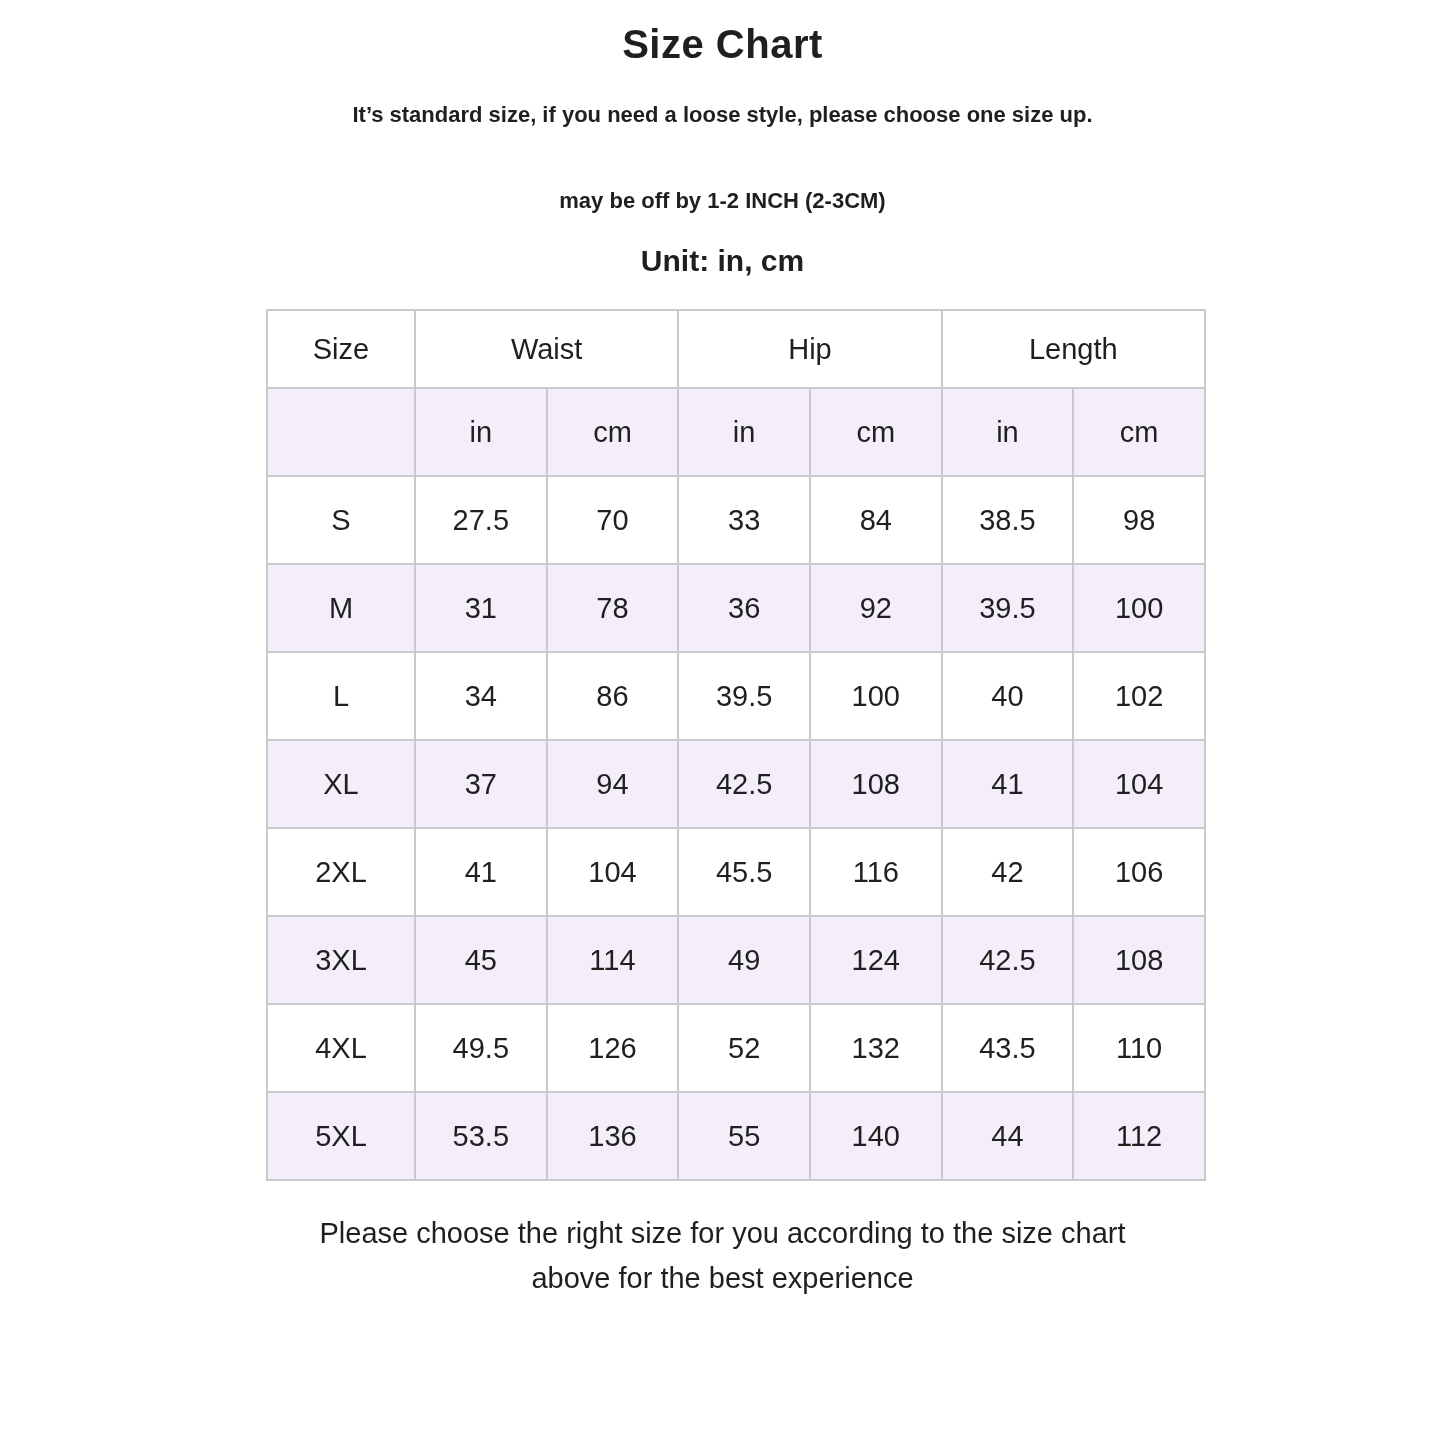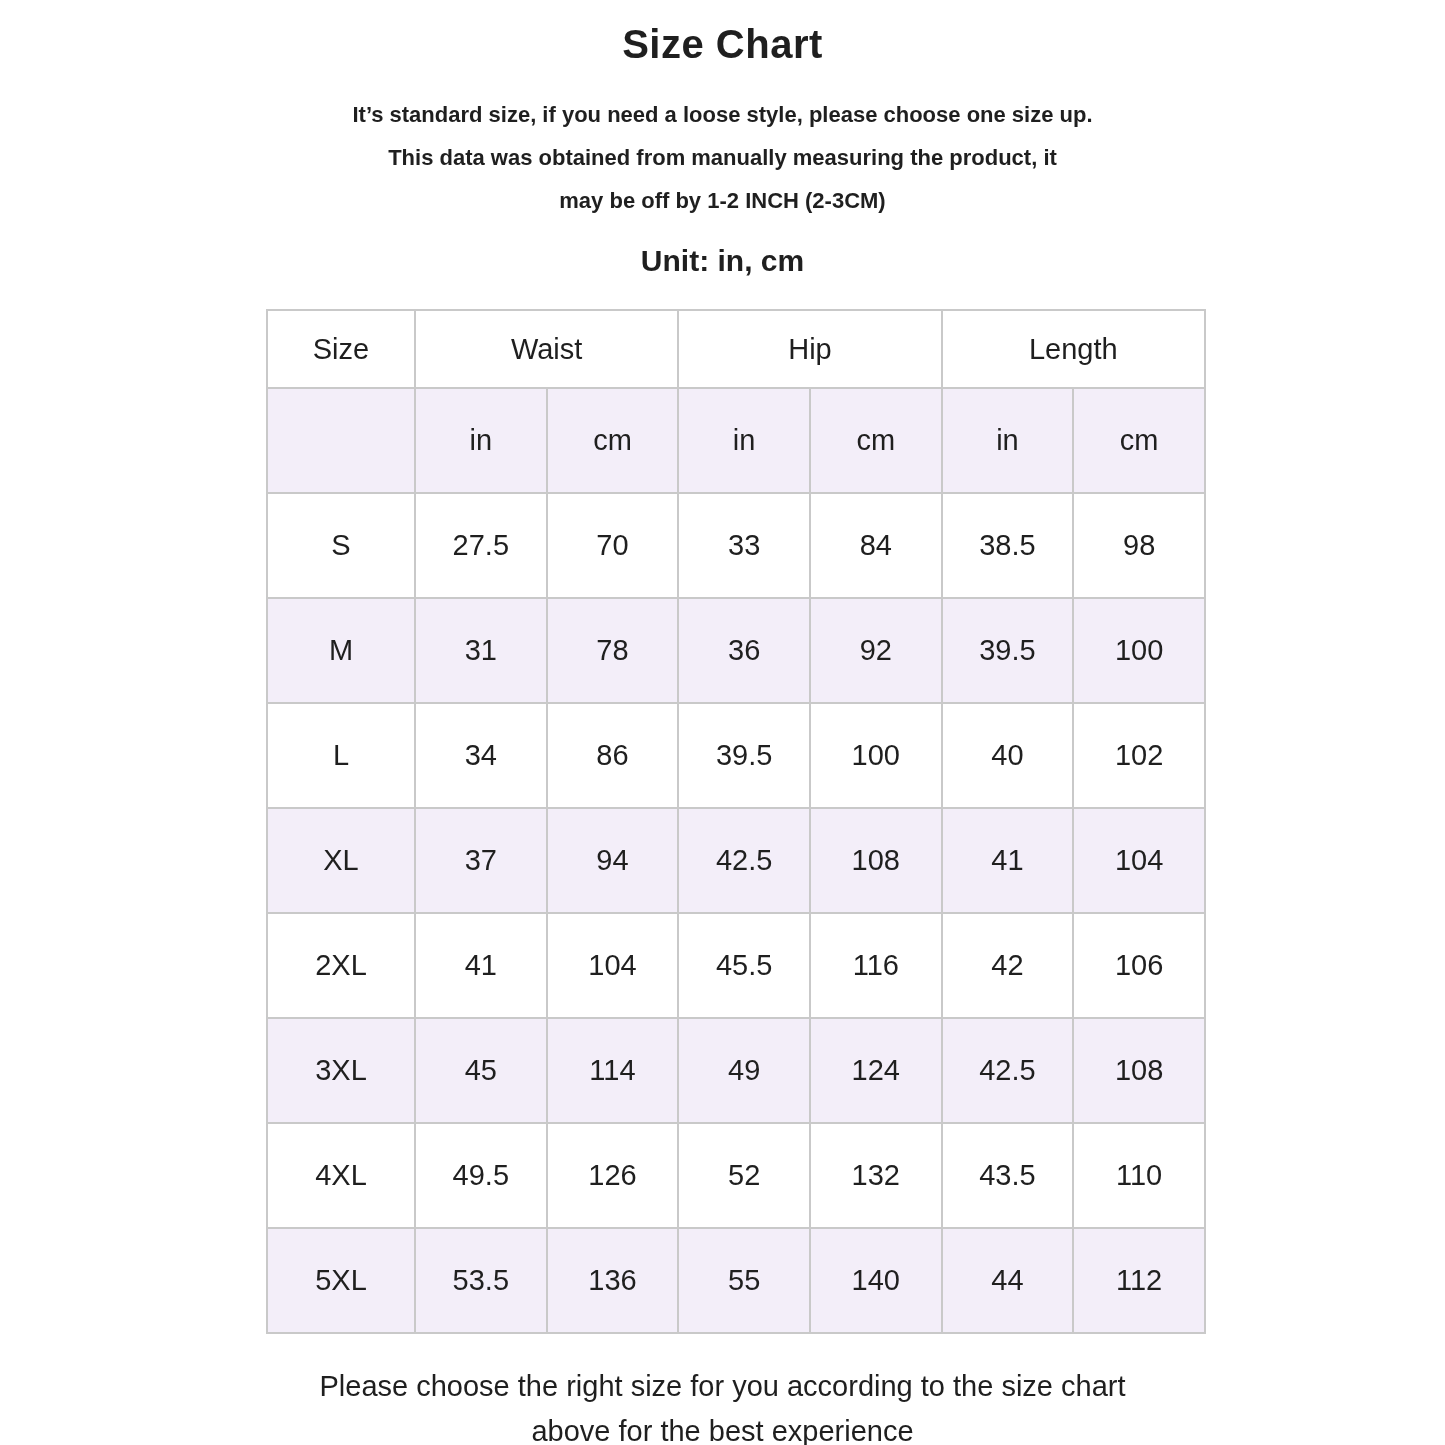--- a/index.html
+++ b/index.html
@@ -58,42 +58,42 @@
     text-align: center;
     vertical-align: middle;
     font-size: 29px;
     font-weight: normal;
     padding: 0;
     color: var(--text);
     background: transparent;
   }
   .size-chart thead tr.main-header { height: 78px; }
   .size-chart thead tr.main-header th { font-size: 29px; }
-  .size-chart tr { height: 105px; background: #ffffff; }
+  .size-chart tr { height: 88px; background: #ffffff; }
   .size-chart tr.alt { background: var(--alt-bg); }
 
   .footer-note {
     margin: 30px auto 0;
     width: 1100px;
     text-align: center;
     font-size: 29px;
     line-height: 45px;
     font-weight: normal;
   }
 </style>
 </head>
 <body>
 
 <div class="page">
 
   <h1 class="title">Size Chart</h1>
 
   <p class="desc">
     <span>It’s standard size, if you need a loose style, please choose one size up.</span><br>
-    <span>This data was obtained from manually measuring the product, it</span><br>
+    <br>
     <span>may be off by 1-2 INCH (2-3CM)</span>
   </p>
 
   <h2 class="unit">Unit: in, cm</h2>
 
   <table class="size-chart">
     <colgroup>
       <col class="size-col">
       <col>
         <col>

